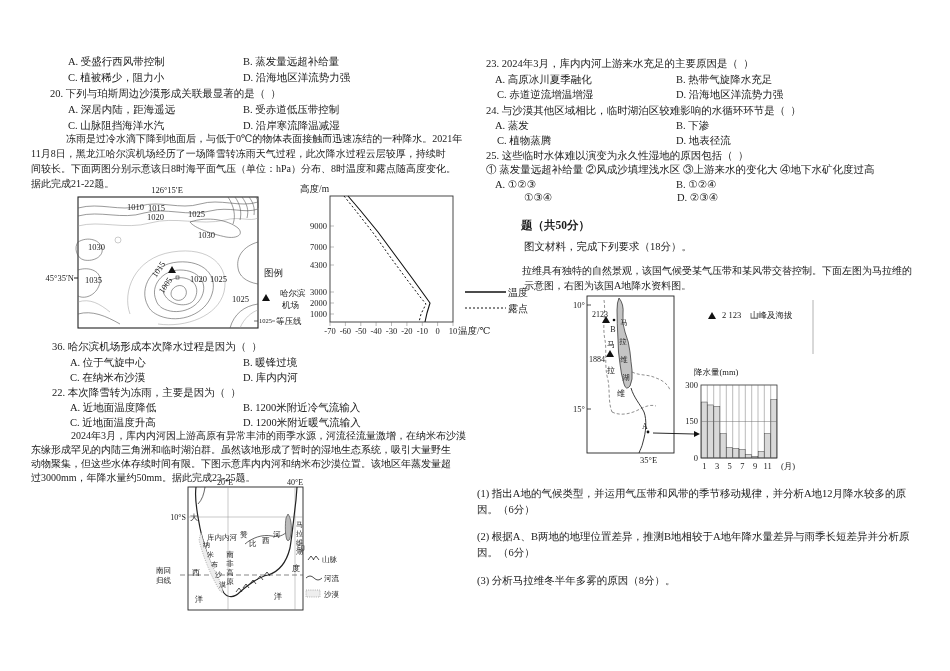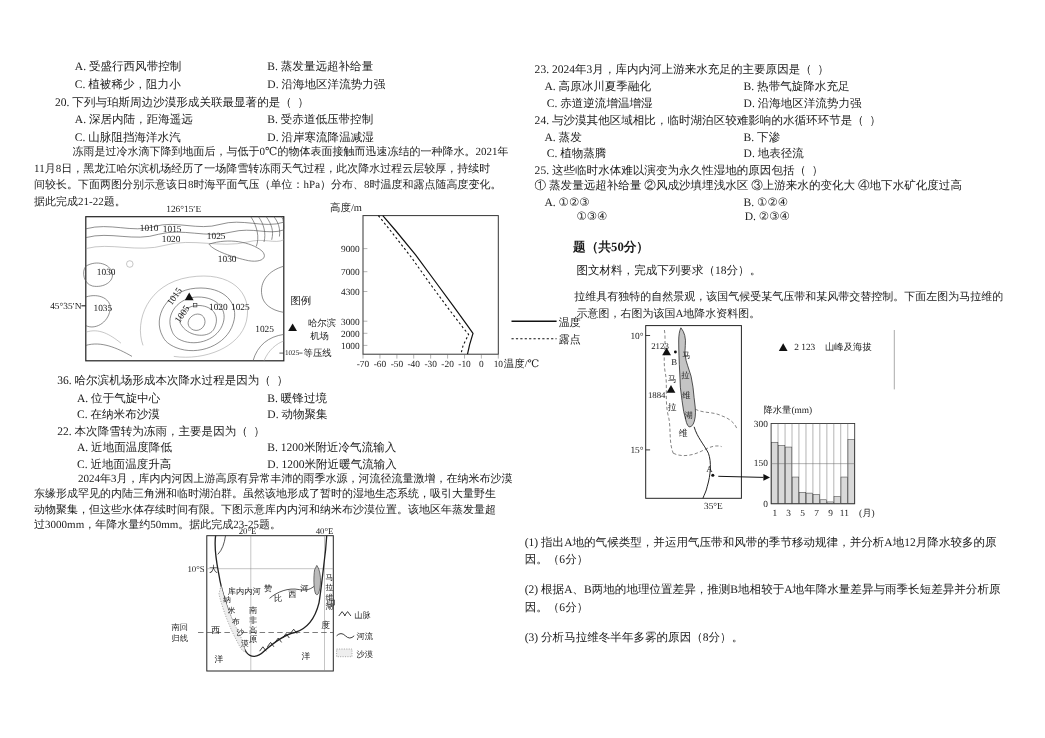--- a/index.html
+++ b/index.html
@@ -37,21 +37,21 @@
 
 <div class="ln kai" style="left:66px;top:132px">冻雨是过冷水滴下降到地面后，与低于0℃的物体表面接触而迅速冻结的一种降水。2021年</div>
 <div class="ln kai" style="left:31px;top:147px">11月8日，黑龙江哈尔滨机场经历了一场降雪转冻雨天气过程，此次降水过程云层较厚，持续时</div>
 <div class="ln kai" style="left:31px;top:162px">间较长。下面两图分别示意该日8时海平面气压（单位：hPa）分布、8时温度和露点随高度变化。</div>
 <div class="ln kai" style="left:31px;top:177px">据此完成21-22题。</div>
 
 <div class="ln" style="left:52px;top:340px">36. 哈尔滨机场形成本次降水过程是因为（  ）</div>
 <div class="ln" style="left:70px;top:356px">A. 位于气旋中心</div>
 <div class="ln" style="left:243px;top:356px">B. 暖锋过境</div>
 <div class="ln" style="left:70px;top:371px">C. 在纳米布沙漠</div>
-<div class="ln" style="left:243px;top:371px">D. 动物聚集</div>
+<div class="ln" style="left:243px;top:371px">D. 库内内河</div>
 
 <div class="ln" style="left:52px;top:386px">22. 本次降雪转为冻雨，主要是因为（  ）</div>
 <div class="ln" style="left:70px;top:401px">A. 近地面温度降低</div>
 <div class="ln" style="left:243px;top:401px">B. 1200米附近冷气流输入</div>
 <div class="ln" style="left:70px;top:416px">C. 近地面温度升高</div>
 <div class="ln" style="left:243px;top:416px">D. 1200米附近暖气流输入</div>
 
 <div class="ln kai" style="left:71px;top:429px">2024年3月，库内内河因上游高原有异常丰沛的雨季水源，河流径流量激增，在纳米布沙漠</div>
 <div class="ln kai" style="left:31px;top:443px">东缘形成罕见的内陆三角洲和临时湖泊群。虽然该地形成了暂时的湿地生态系统，吸引大量野生</div>
 <div class="ln kai" style="left:31px;top:457px">动物聚集，但这些水体存续时间有限。下图示意库内内河和纳米布沙漠位置。该地区年蒸发量超</div>

